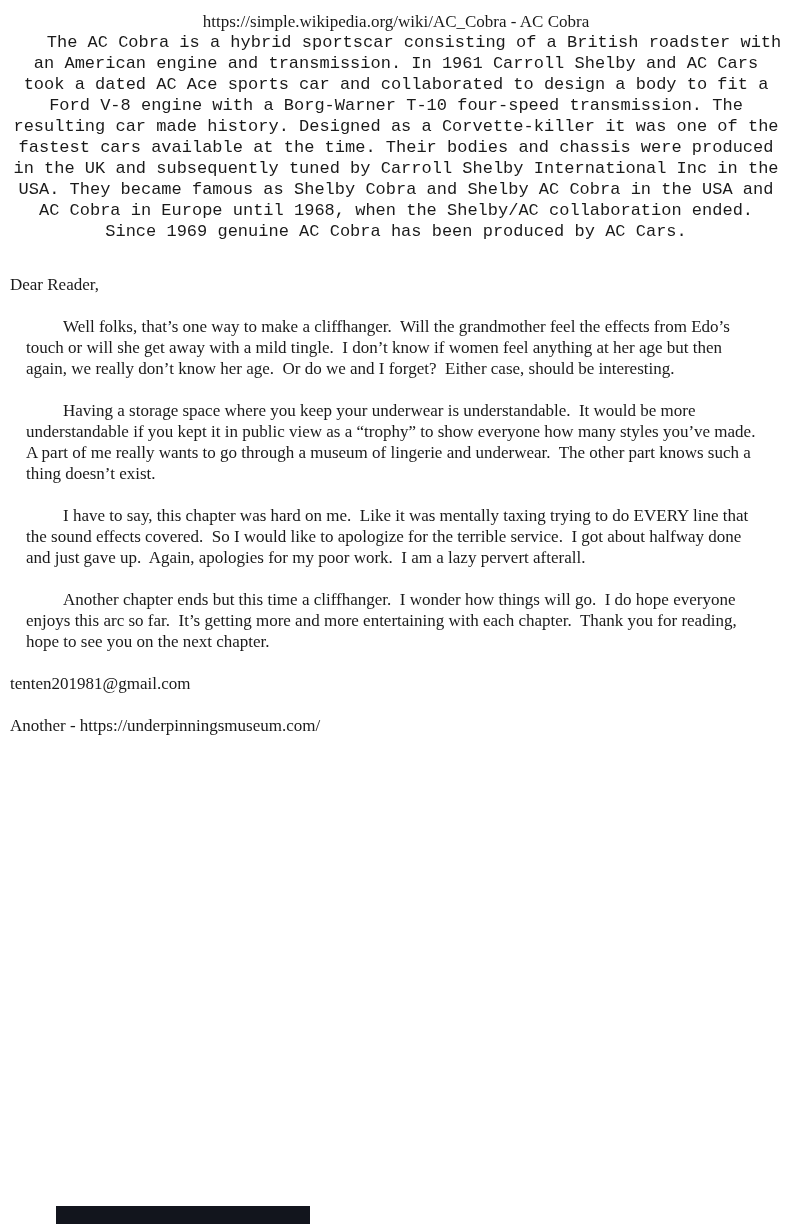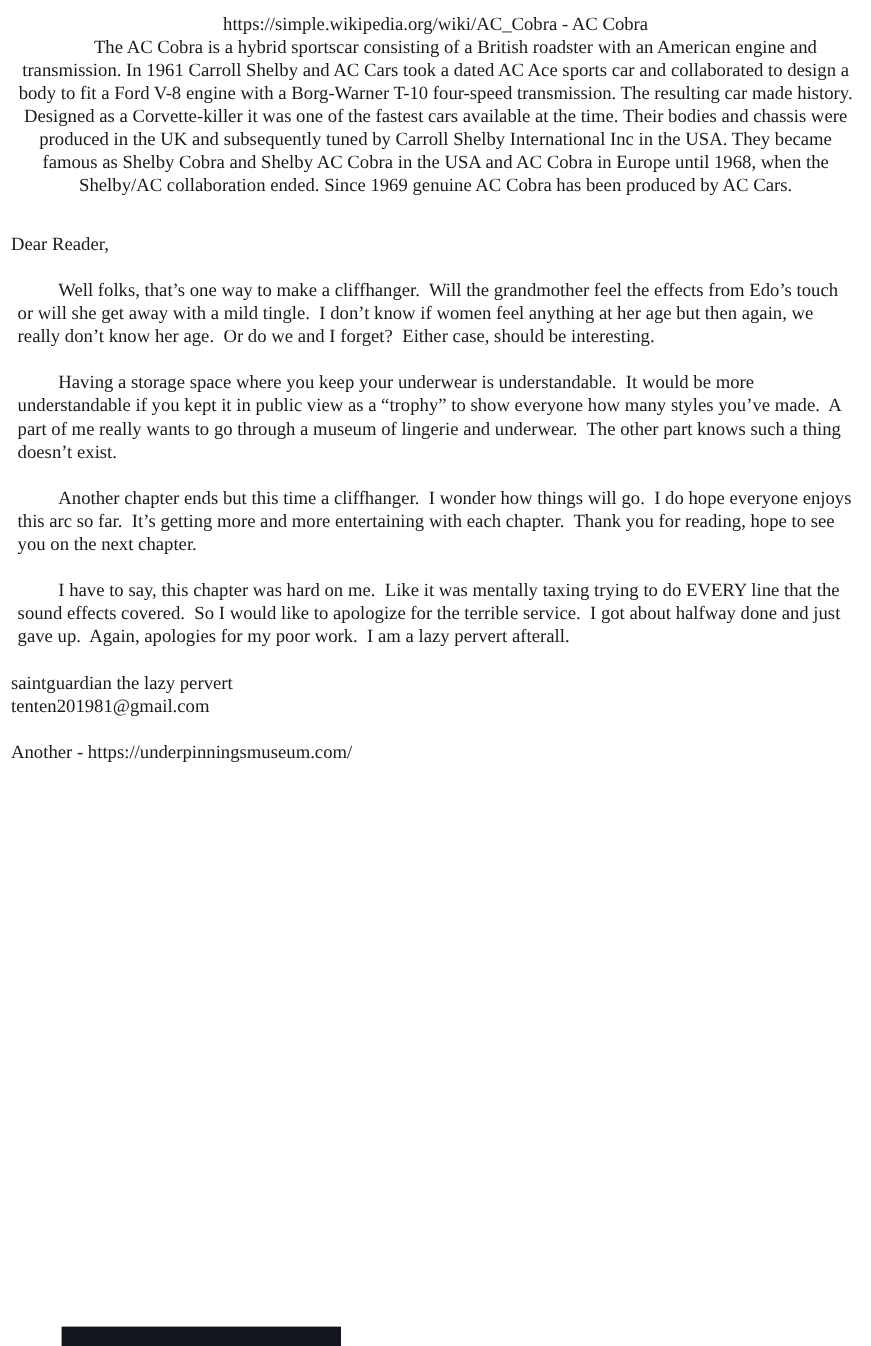--- a/index.html
+++ b/index.html
@@ -26,26 +26,27 @@
   .header-block {
     text-align: center;
     margin: 0;
   }
   .header-source {
     margin: 0;
   }
   .header-excerpt {
     margin: 0;
     text-indent: 36px;
+    font-family: Liberation Mono, monospace;
   }
   .salutation {
     margin: 32px 0 10px 0;
   }
   .para {
-    margin: 21px 6px;
+    margin: 21px 16px;
     text-indent: 37px;
     white-space: pre-wrap;
   }
   .closing {
     margin: 27px 0 21px 0;
   }
   .signature-block {
     margin: 21px 0;
   }
   .sig-line {
@@ -71,27 +72,26 @@
     <p class="header-source">https://simple.wikipedia.org/wiki/AC_Cobra - AC Cobra</p>
     <p class="header-excerpt">The AC Cobra is a hybrid sportscar consisting of a British roadster with an American engine and transmission. In 1961 Carroll Shelby and AC Cars took a dated AC Ace sports car and collaborated to design a body to fit a Ford V-8 engine with a Borg-Warner T-10 four-speed transmission. The resulting car made history. Designed as a Corvette-killer it was one of the fastest cars available at the time. Their bodies and chassis were produced in the UK and subsequently tuned by Carroll Shelby International Inc in the USA. They became famous as Shelby Cobra and Shelby AC Cobra in the USA and AC Cobra in Europe until 1968, when the Shelby/AC collaboration ended. Since 1969 genuine AC Cobra has been produced by AC Cars.</p>
   </div>
 
   <p class="salutation">Dear Reader,</p>
 
   <p class="para">Well folks, that’s one way to make a cliffhanger.  Will the grandmother feel the effects from Edo’s touch or will she get away with a mild tingle.  I don’t know if women feel anything at her age but then again, we really don’t know her age.  Or do we and I forget?  Either case, should be interesting.</p>
 
   <p class="para">Having a storage space where you keep your underwear is understandable.  It would be more understandable if you kept it in public view as a “trophy” to show everyone how many styles you’ve made.  A part of me really wants to go through a museum of lingerie and underwear.  The other part knows such a thing doesn’t exist.</p>
 
+  <p class="para">I have to say, this chapter was hard on me.  Like it was mentally taxing trying to do EVERY line that the sound effects covered.  So I would like to apologize for the terrible service.  I got about halfway done and just gave up.  Again, apologies for my poor work.  I am a lazy pervert afterall.</p>
+
   <p class="para">Another chapter ends but this time a cliffhanger.  I wonder how things will go.  I do hope everyone enjoys this arc so far.  It’s getting more and more entertaining with each chapter.  Thank you for reading, hope to see you on the next chapter.</p>
-
-  <p class="para">I have to say, this chapter was hard on me.  Like it was mentally taxing trying to do EVERY line that the sound effects covered.  So I would like to apologize for the terrible service.  I got about halfway done and just gave up.  Again, apologies for my poor work.  I am a lazy pervert afterall.</p>
 
 
   <div class="signature-block">
-    <p class="sig-line">saintguardian the lazy pervert</p>
     <p class="sig-line">tenten201981@gmail.com</p>
   </div>
 
   <p class="credit-line">Another - https://underpinningsmuseum.com/</p>
 
 </div>
 
 <div class="page-bottom-bar" style="background: rgb(18, 21, 29);"></div>
 
 </body></html>

